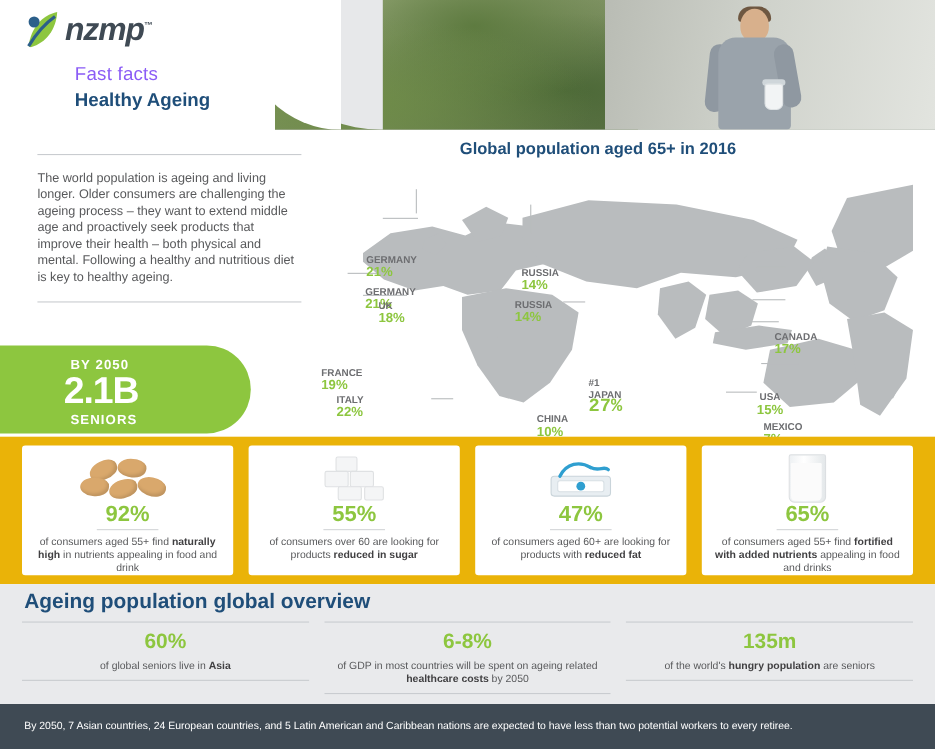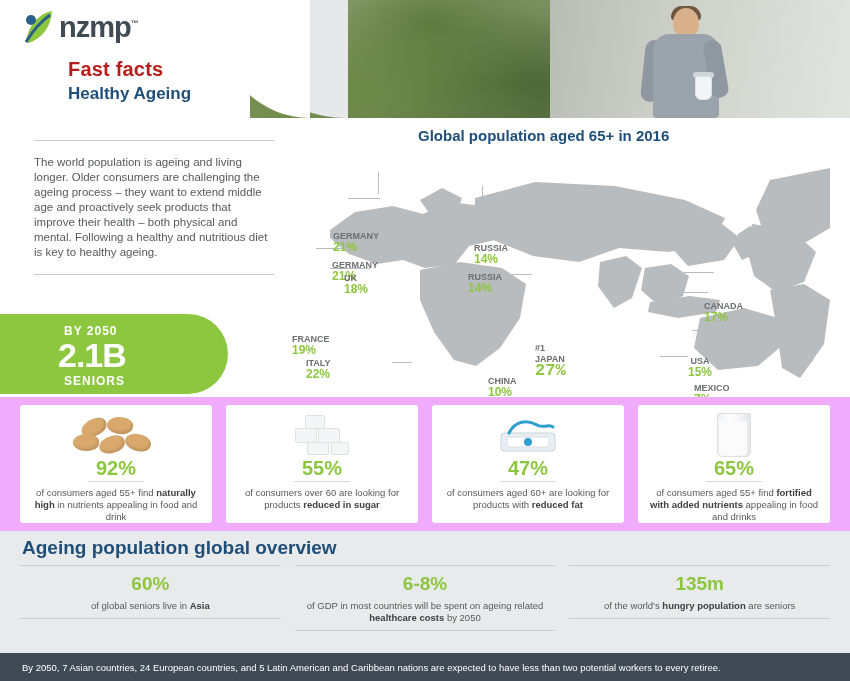--- a/index.html
+++ b/index.html
@@ -78,30 +78,30 @@
   .header-white2 {
     position:absolute; left:0; top:0; width:250px; height:118px;
     background:#ffffff; z-index:2;
   }
   .header-white2:after{
     content:"";
     position:absolute; right:-60px; top:0; width:90px; height:118px;
     background:#ffffff; border-radius:0 0 0 140px;
   }
 
-  .logo { position:absolute; left:22px; top:8px; z-index:5; display:flex; align-items:center; }
+  .logo { position:absolute; left:22px; top:8px; z-index:5; display:flex; align-items:center;font-style:italic; }
   .logo-mark { width:34px; height:38px; position:relative; }
   .logo-word {
     font-size:29px; font-weight:bold; color:#3f4a54; letter-spacing:-1px;
     margin-left:3px; line-height:1;
   }
   .logo-tm { font-size:8px; vertical-align:super; color:#3f4a54; }
 
   .header-title { position:absolute; left:68px; top:58px; z-index:5; }
-  .header-title .l1 { font-size:20px; color:#b91c1c; font-weight:700; letter-spacing:.2px;}
+  .header-title .l1 { font-size:17px; color:#8b5cf6; font-weight:400; letter-spacing:.2px;}
   .header-title .l2 { font-size:17px; color:#1f4e79; font-weight:bold; margin-top:3px; }
 
   
   .mid { position:relative; width:850px; height:279px; background:#ffffff; }
 
   .intro { position:absolute; left:34px; top:22px; width:240px; }
   .rule-top { width:240px; height:1px; background:#c9ccd0; margin-bottom:14px; }
   .rule-bot { width:240px; height:1px; background:#c9ccd0; margin-top:14px; }
   .intro p { margin:0; font-size:11.5px; line-height:15px; color:#58595b; }
 
@@ -124,21 +124,21 @@
     background:#8dc63f;
     border-radius:0 40px 40px 0;
     color:#ffffff;
     z-index:3;
   }
   .banner .b1 { position:absolute; left:64px; top:10px; font-size:12px; letter-spacing:1px; font-weight:bold; }
   .banner .b2 { position:absolute; left:58px; top:22px; font-size:34px; font-weight:bold; letter-spacing:-1px; }
   .banner .b3 { position:absolute; left:64px; top:60px; font-size:12px; letter-spacing:1px; font-weight:bold; }
 
   
-  .cards { position:relative; width:850px; height:134px; background:#f0abfc; padding:8px 20px; display:flex; gap:14px; }
+  .cards { position:relative; width:850px; height:134px; background:#eab308; padding:8px 20px; display:flex; gap:14px; }
   .card {
     flex:1; background:#ffffff; border-radius:3px; position:relative;
     padding:8px 10px 6px; text-align:center;
   }
   .card-img { height:42px; position:relative; margin-bottom:2px; }
   .card .pct {
     font-size:20px; color:#8dc63f; font-weight:bold; line-height:22px;
     border-bottom:1px solid #d3d5d8; display:inline-block; padding:0 8px 2px;
     margin-bottom:5px;
   }
@@ -161,21 +161,21 @@
   .ov-grid { display:flex; gap:14px; }
   .ov-item { flex:1; text-align:center; }
   .ov-item .top-rule { height:1px; background:#c9ccd0; margin-bottom:8px; }
   .ov-item .bot-rule { height:1px; background:#c9ccd0; margin-top:6px; }
   .ov-item .num { font-size:19px; color:#8dc63f; font-weight:bold; line-height:20px; }
   .ov-item .txt { font-size:9.5px; line-height:12px; color:#58595b; margin-top:6px; }
   .ov-item .txt b { color:#414042; }
 
   
   .footer {
-    position:absolute; left:0; bottom:0; width:850px; height:28px;
+    position:absolute; left:0; bottom:0; width:850px; height:41px;
     background:#3f4a54; color:#ffffff;
     font-size:9.5px; display:flex; align-items:center; padding-left:22px;text-align:right;
   }
 </style>
 </head>
 <body>
 
 <div class="header">
   <div class="header-photo">
     <div class="photo-foliage"></div>

